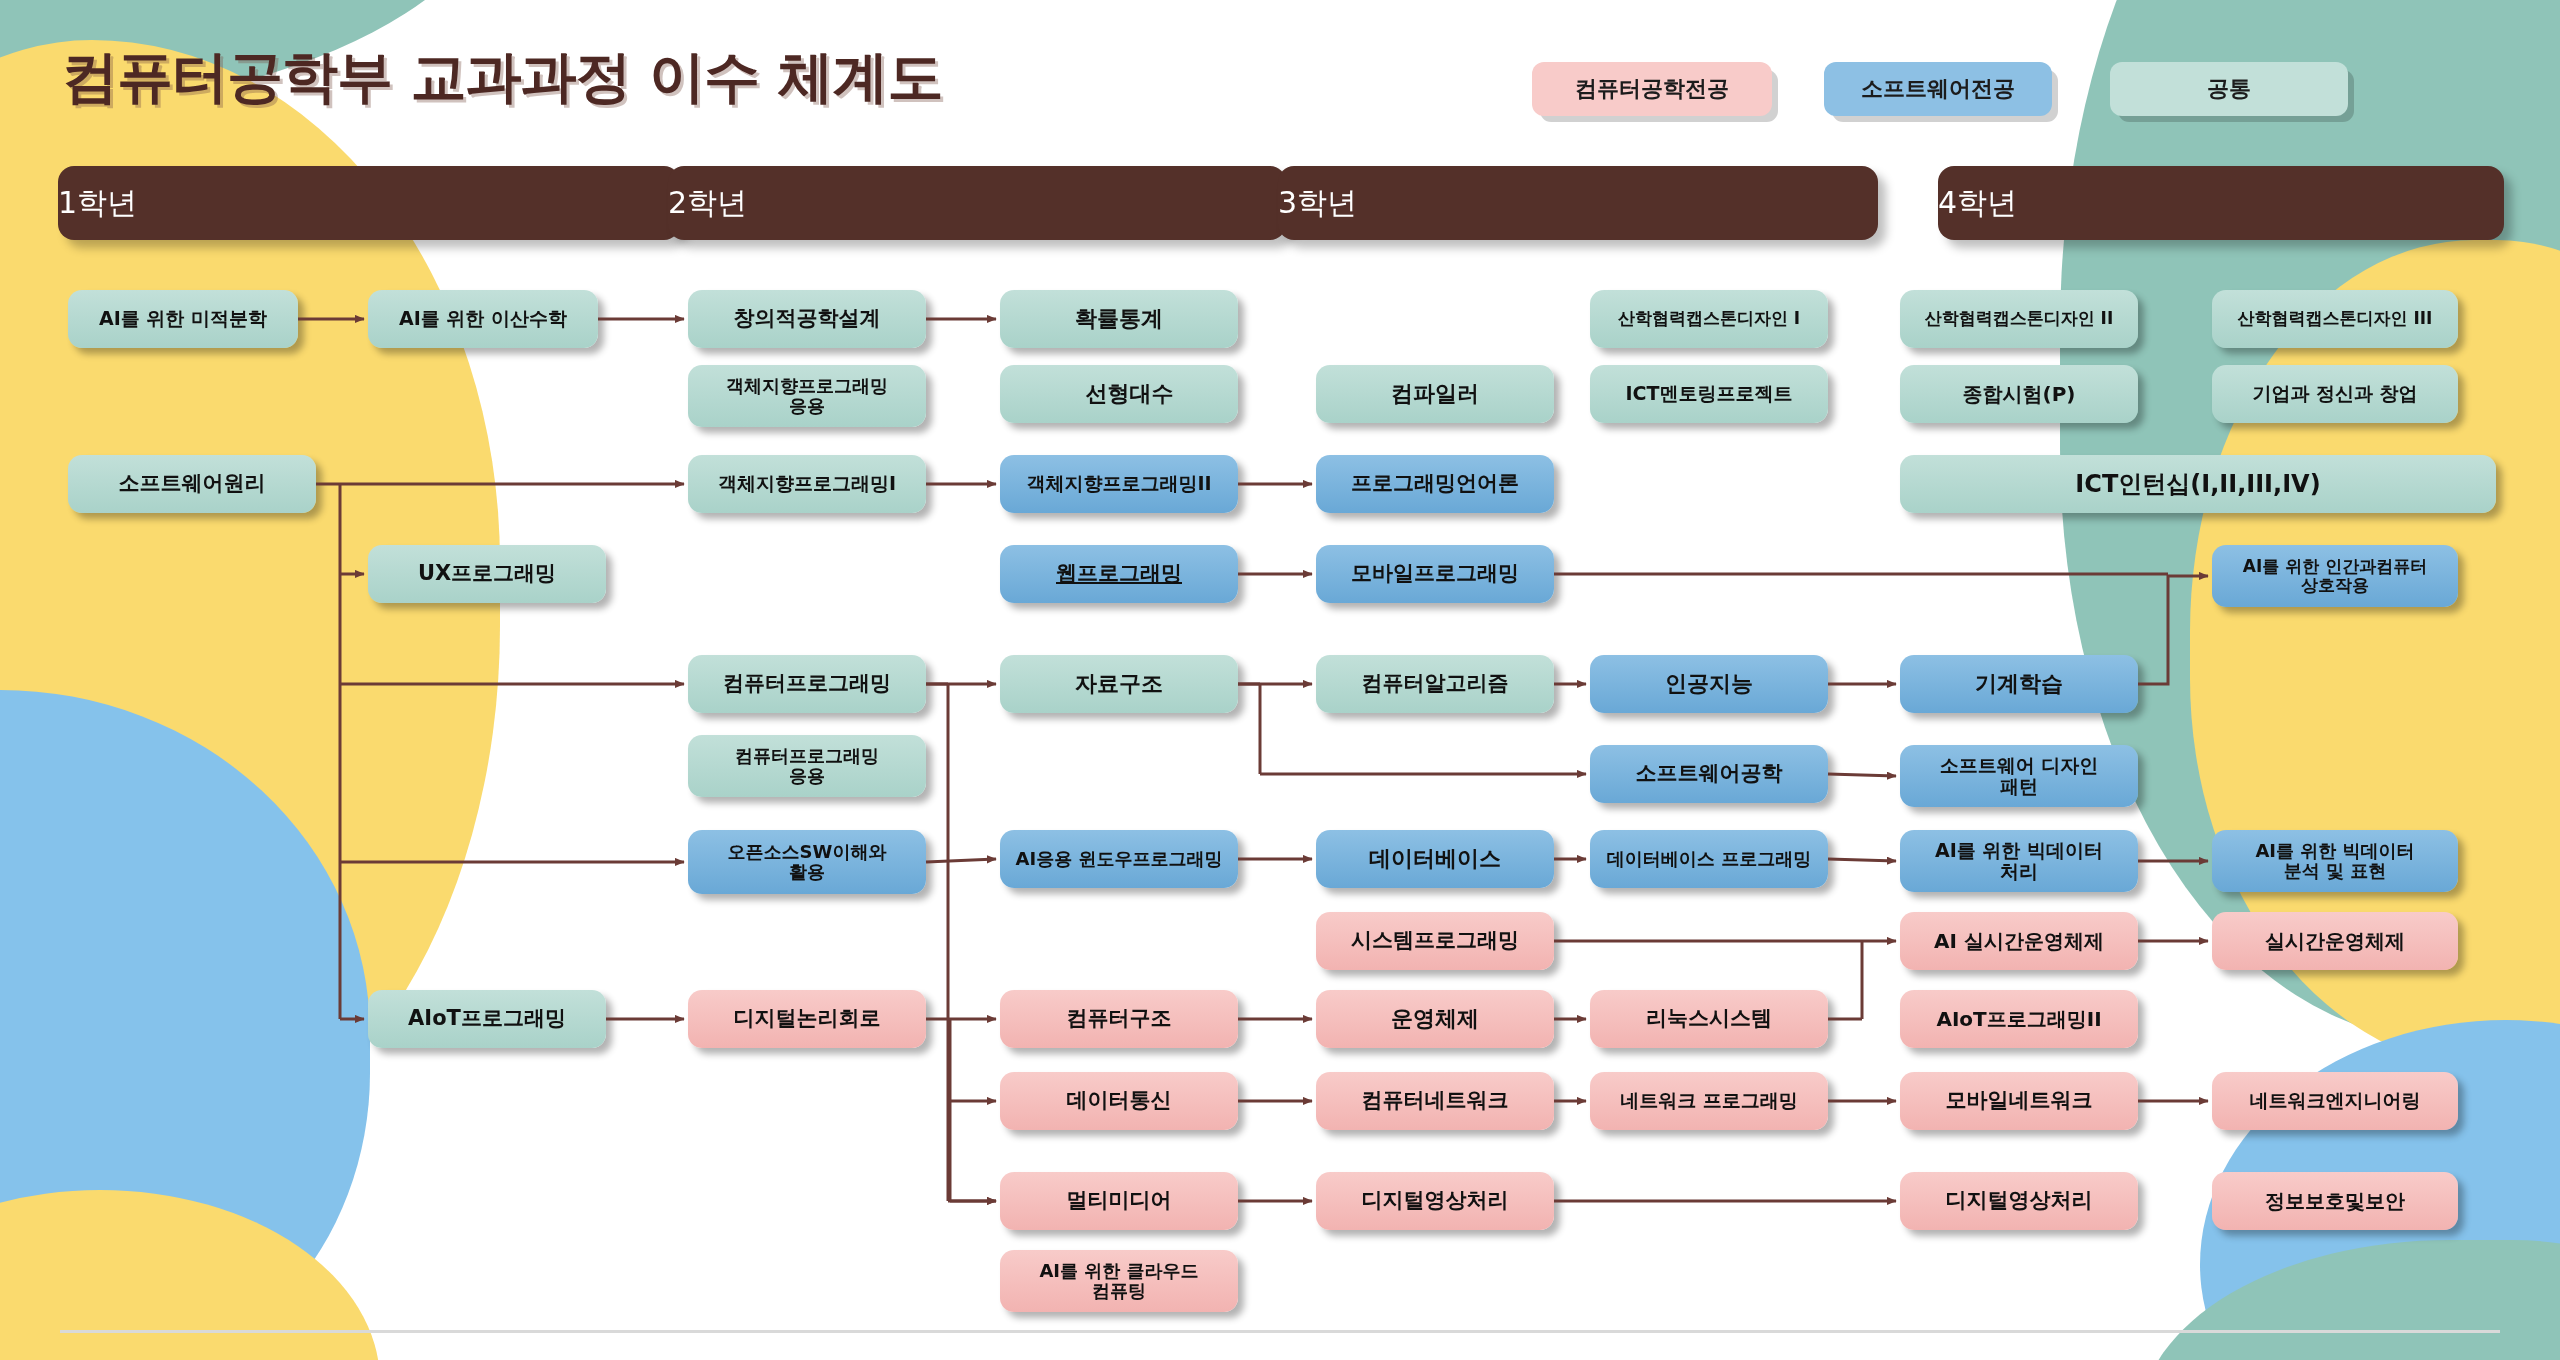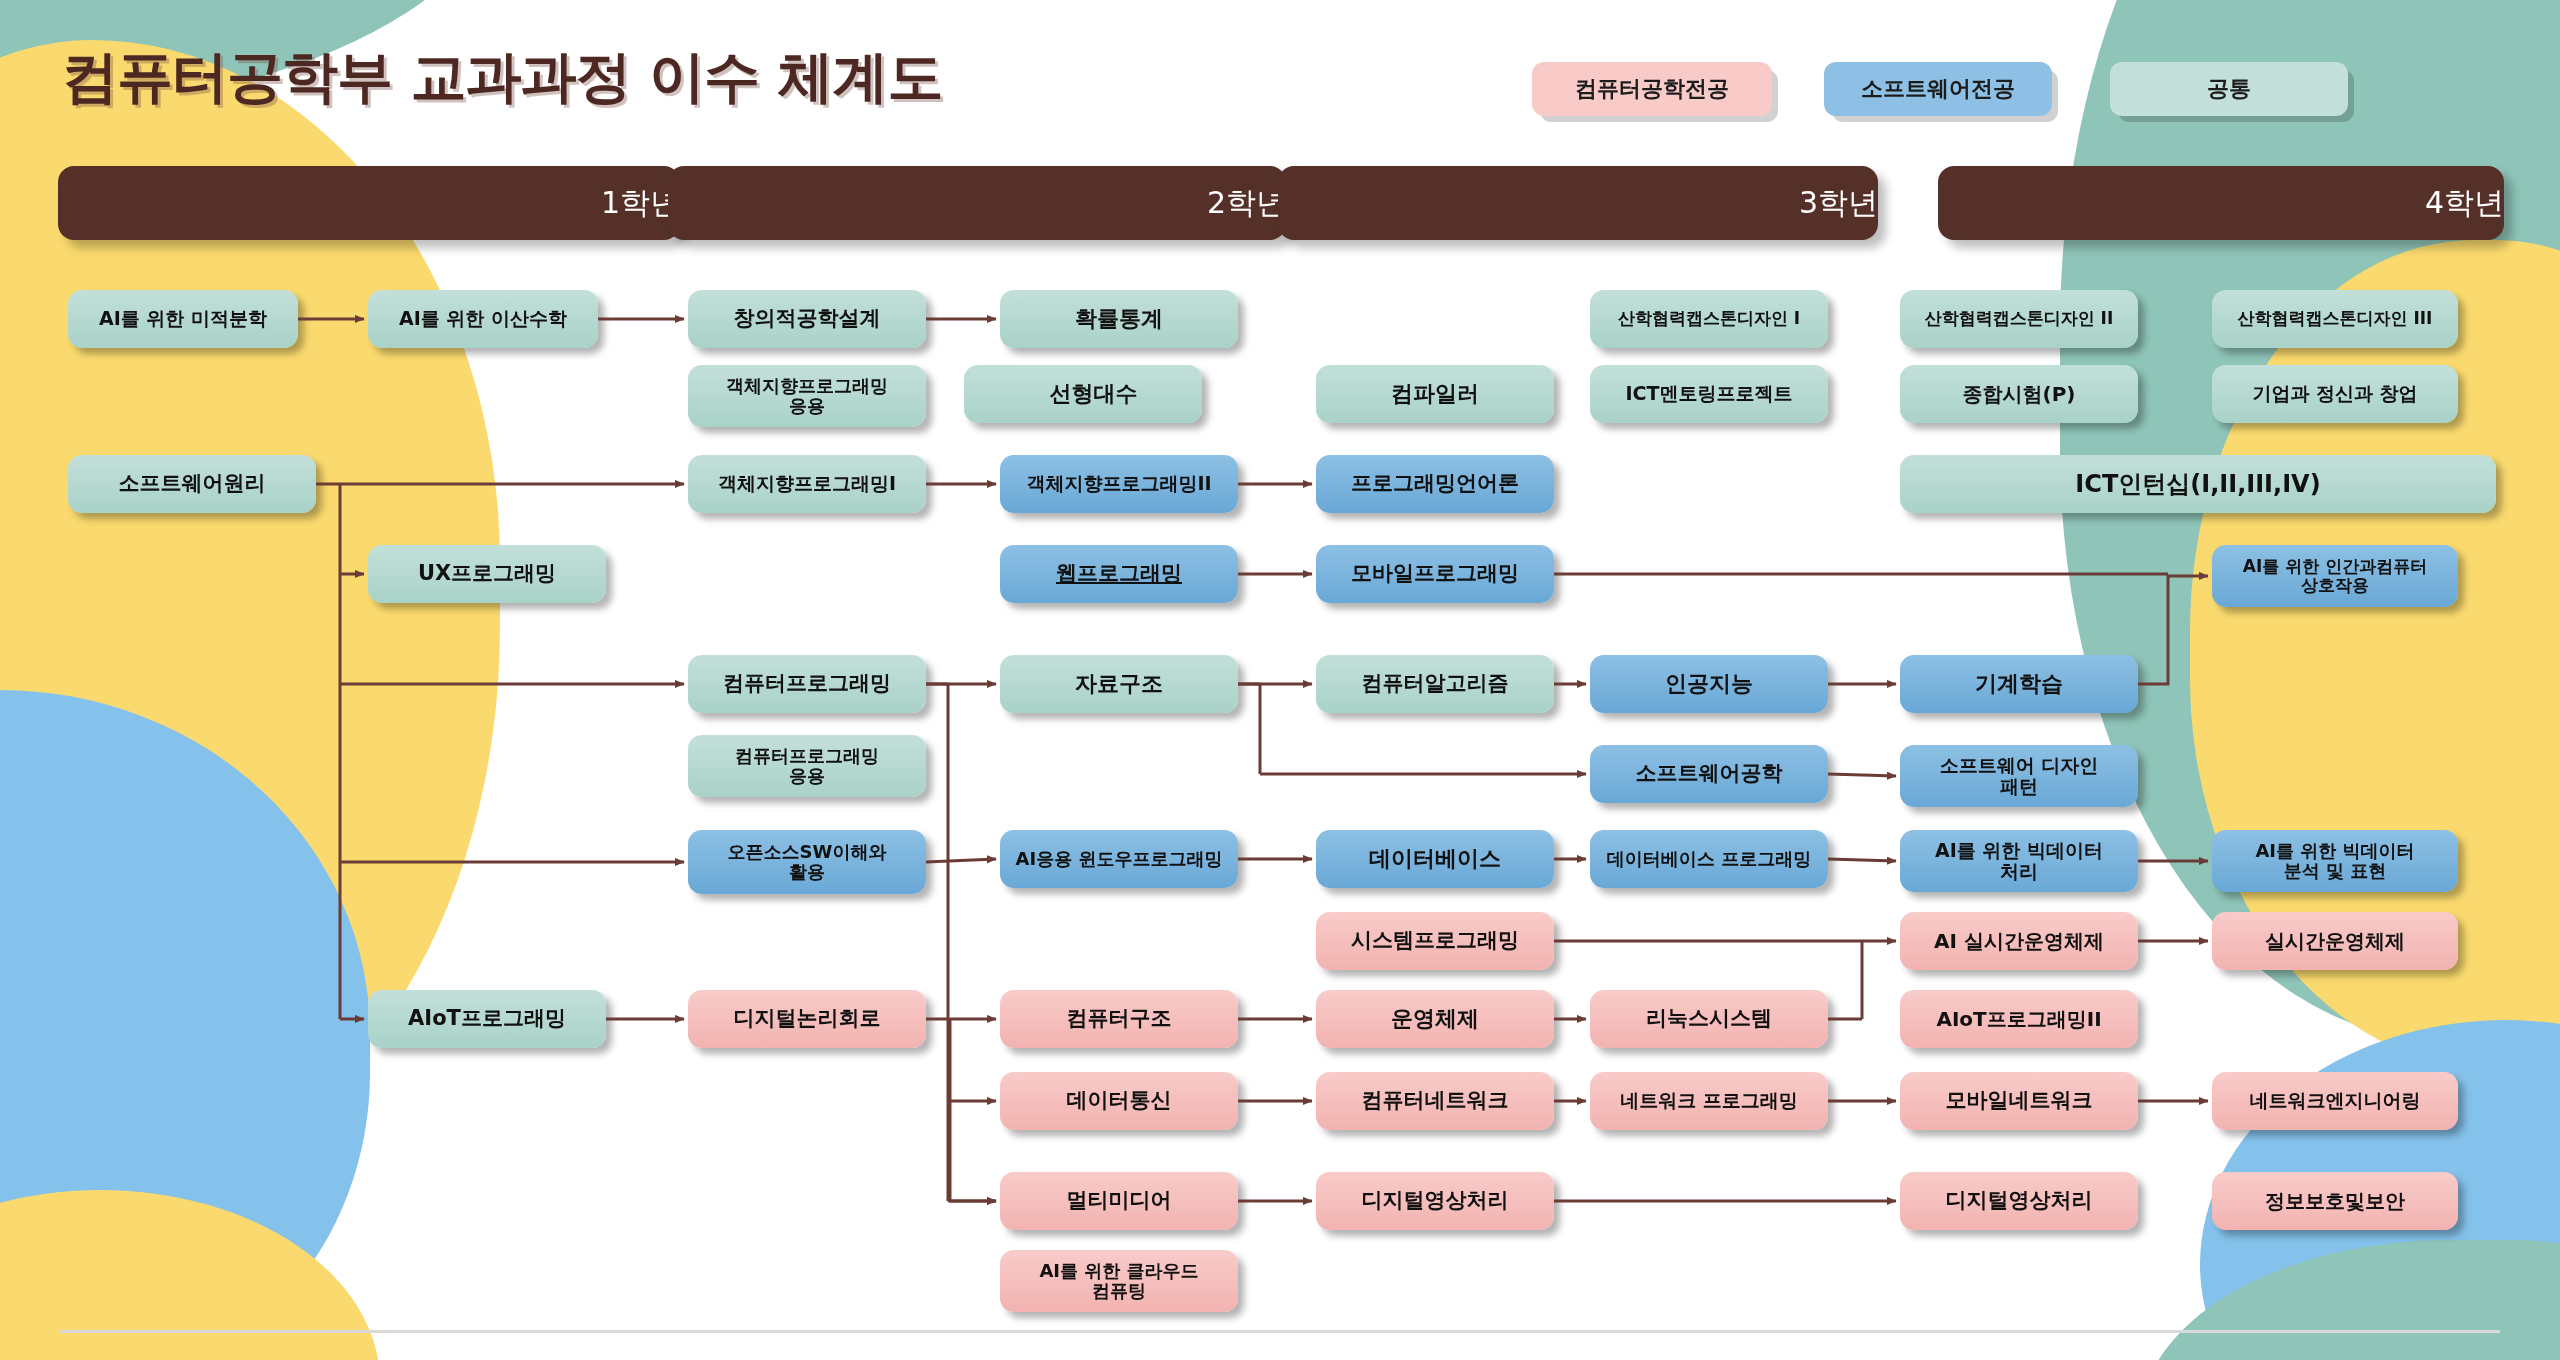--- a/index.html
+++ b/index.html
@@ -37,21 +37,21 @@
     text-shadow:3px 3px 0 rgba(120,80,70,.35);
   }
   
   .legend-chip{
     position:absolute;height:54px;line-height:54px;text-align:center;
     border-radius:12px;font-size:22px;font-weight:bold;color:#1c1c1c;
     box-shadow:7px 7px 0 -1px rgba(0,0,0,.18);
   }
   
   .year-bar{
-    position:absolute;height:74px;line-height:74px;text-align:right;
+    position:absolute;height:74px;line-height:74px;text-align:left;
     background:#543029;color:#fff;border-radius:16px;font-size:30px;
     box-shadow:8px 8px 10px rgba(0,0,0,.25);
   }
   
   .node{
     position:absolute;border-radius:14px;
     display:flex;align-items:center;justify-content:center;text-align:center;
     font-weight:bold;color:#111;line-height:1.12;
     box-shadow:6px 6px 7px rgba(0,0,0,.3);
     padding:0 6px;box-sizing:border-box;
@@ -99,21 +99,21 @@
       </div>
       <div class="node c-teal" style="left: 688px; top: 290px; width: 238px; height: 58px; font-size: 21px;">
         <span>창의적공학설계</span>
       </div>
       <div class="node c-teal" style="left: 1000px; top: 290px; width: 238px; height: 58px; font-size: 22px;">
         <span>확률통계</span>
       </div>
       <div class="node c-teal" style="left: 688px; top: 365px; width: 238px; height: 62px; font-size: 18px;">
         <span>객체지향프로그래밍<br>응용</span>
       </div>
-      <div class="node c-teal" style="left: 964px; top: 365px; width: 238px; height: 58px; font-size: 22px; padding-left: 27px;">
+      <div class="node c-teal" style="left: 1000px; top: 365px; width: 238px; height: 58px; font-size: 22px; padding-left: 27px;">
         <span>선형대수</span>
       </div>
       <div class="node c-teal" style="left: 68px; top: 455px; width: 248px; height: 58px; font-size: 21px;">
         <span>소프트웨어원리</span>
       </div>
       <div class="node c-teal" style="left: 688px; top: 455px; width: 238px; height: 58px; font-size: 19px;">
         <span>객체지향프로그래밍I</span>
       </div>
       <div class="node c-blue" style="left: 1000px; top: 455px; width: 238px; height: 58px; font-size: 19px;">
         <span>객체지향프로그래밍II</span>

